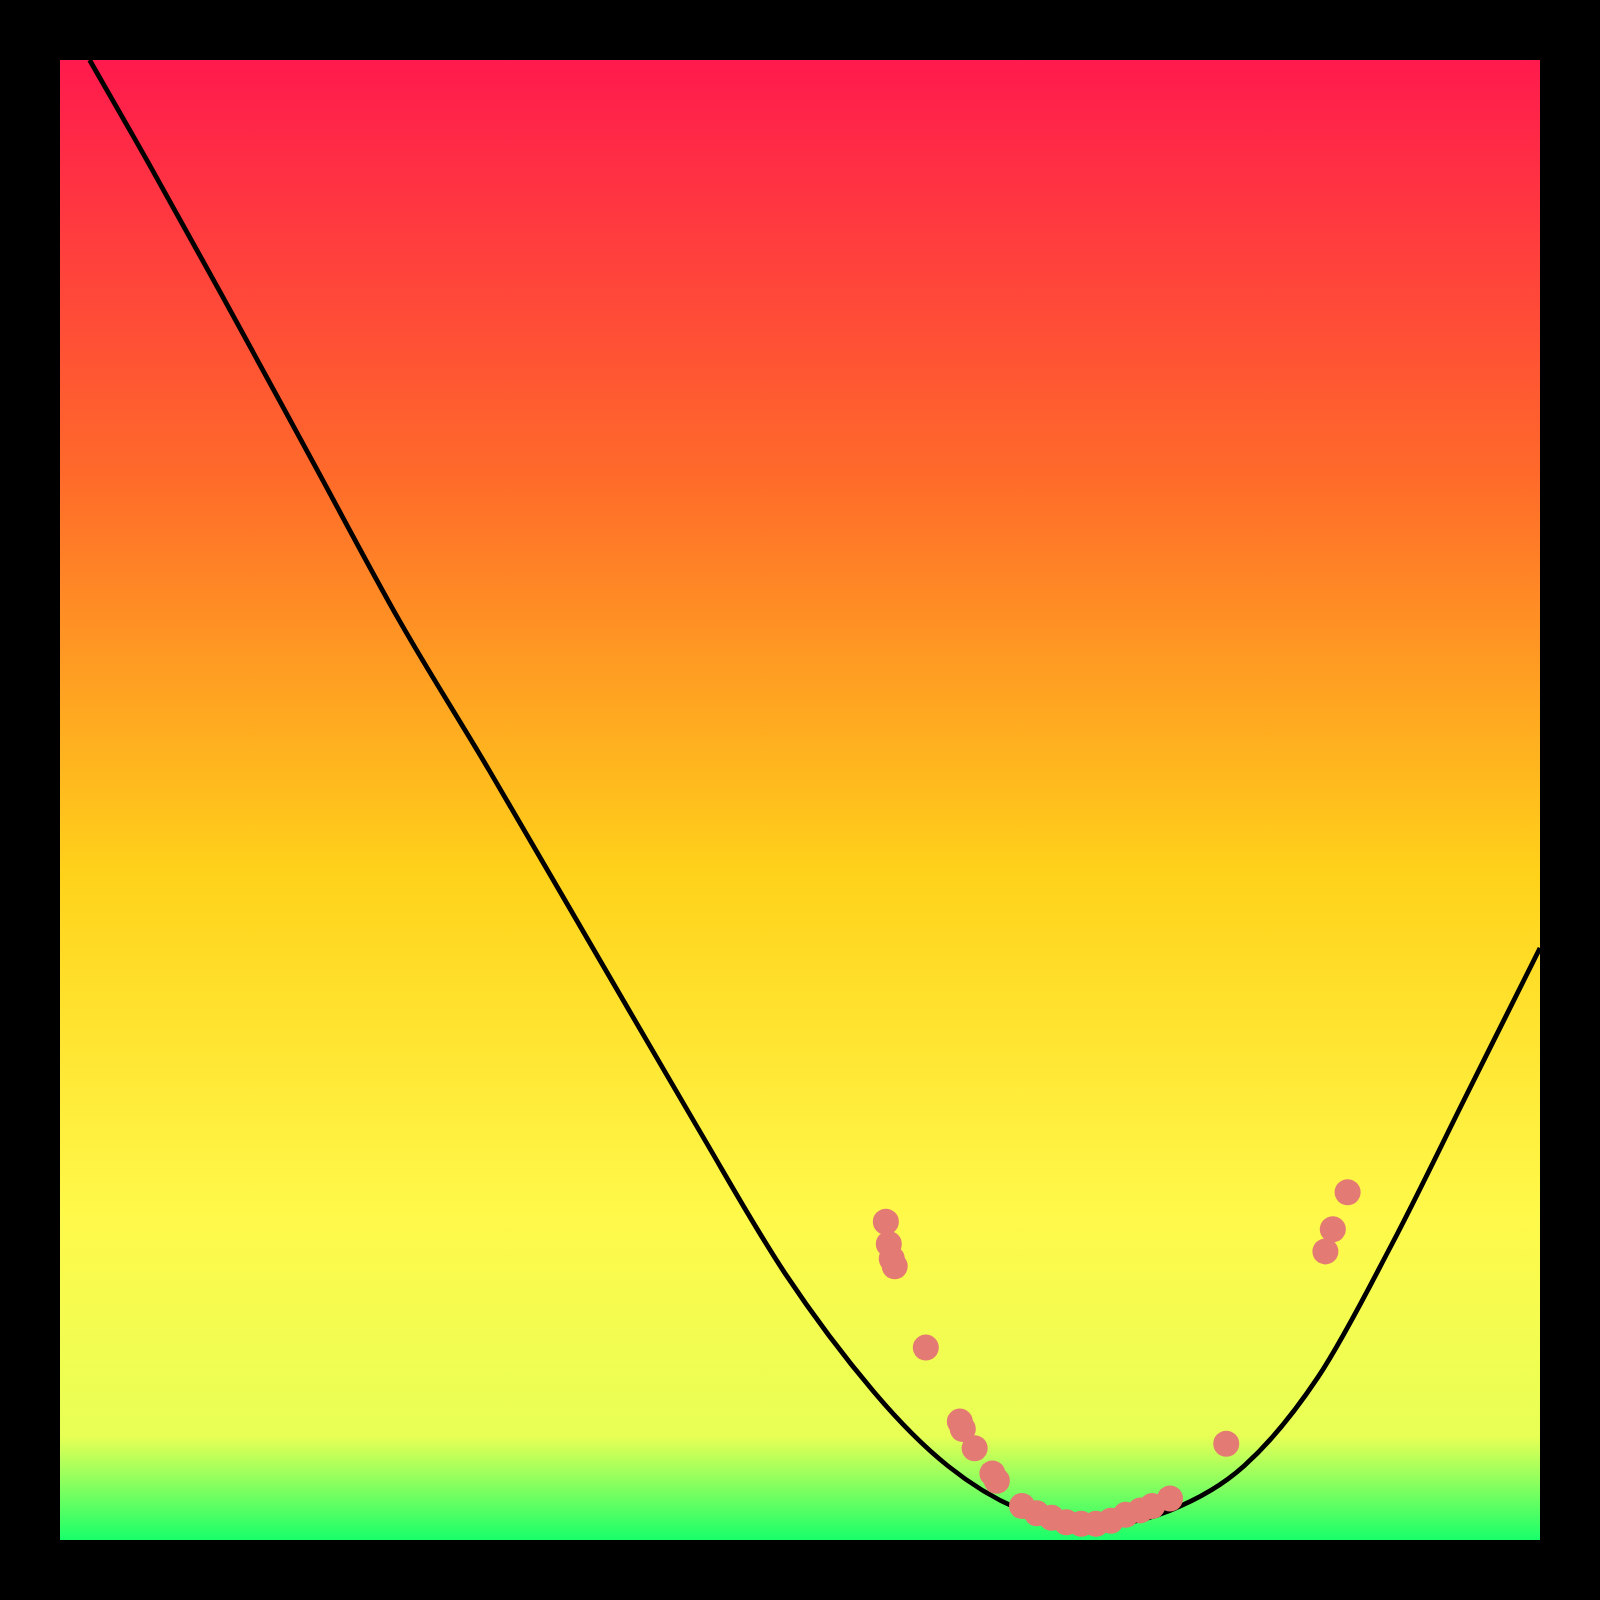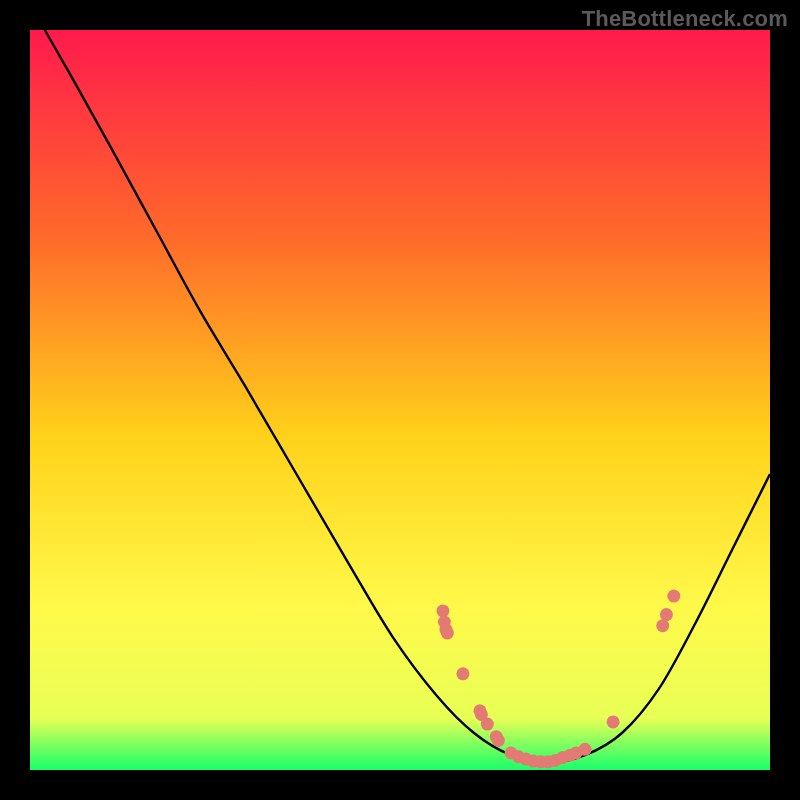--- a/index.html
+++ b/index.html
@@ -76,14 +76,13 @@
         <circle cx="570.20" cy="755.20" r="6.5" fill="#e47a74"></circle>
         <circle cx="576.12" cy="752.98" r="6.5" fill="#e47a74"></circle>
         <circle cx="585.00" cy="749.28" r="6.5" fill="#e47a74"></circle>
         <circle cx="613.12" cy="721.90" r="6.5" fill="#e47a74"></circle>
         <circle cx="662.70" cy="625.70" r="6.5" fill="#e47a74"></circle>
         <circle cx="666.40" cy="614.60" r="6.5" fill="#e47a74"></circle>
         <circle cx="673.80" cy="596.10" r="6.5" fill="#e47a74"></circle>
       </g>
   </svg>
 
-  <div class="watermark">TheBottleneck.com</div>
 </div>
 
 </body></html>

